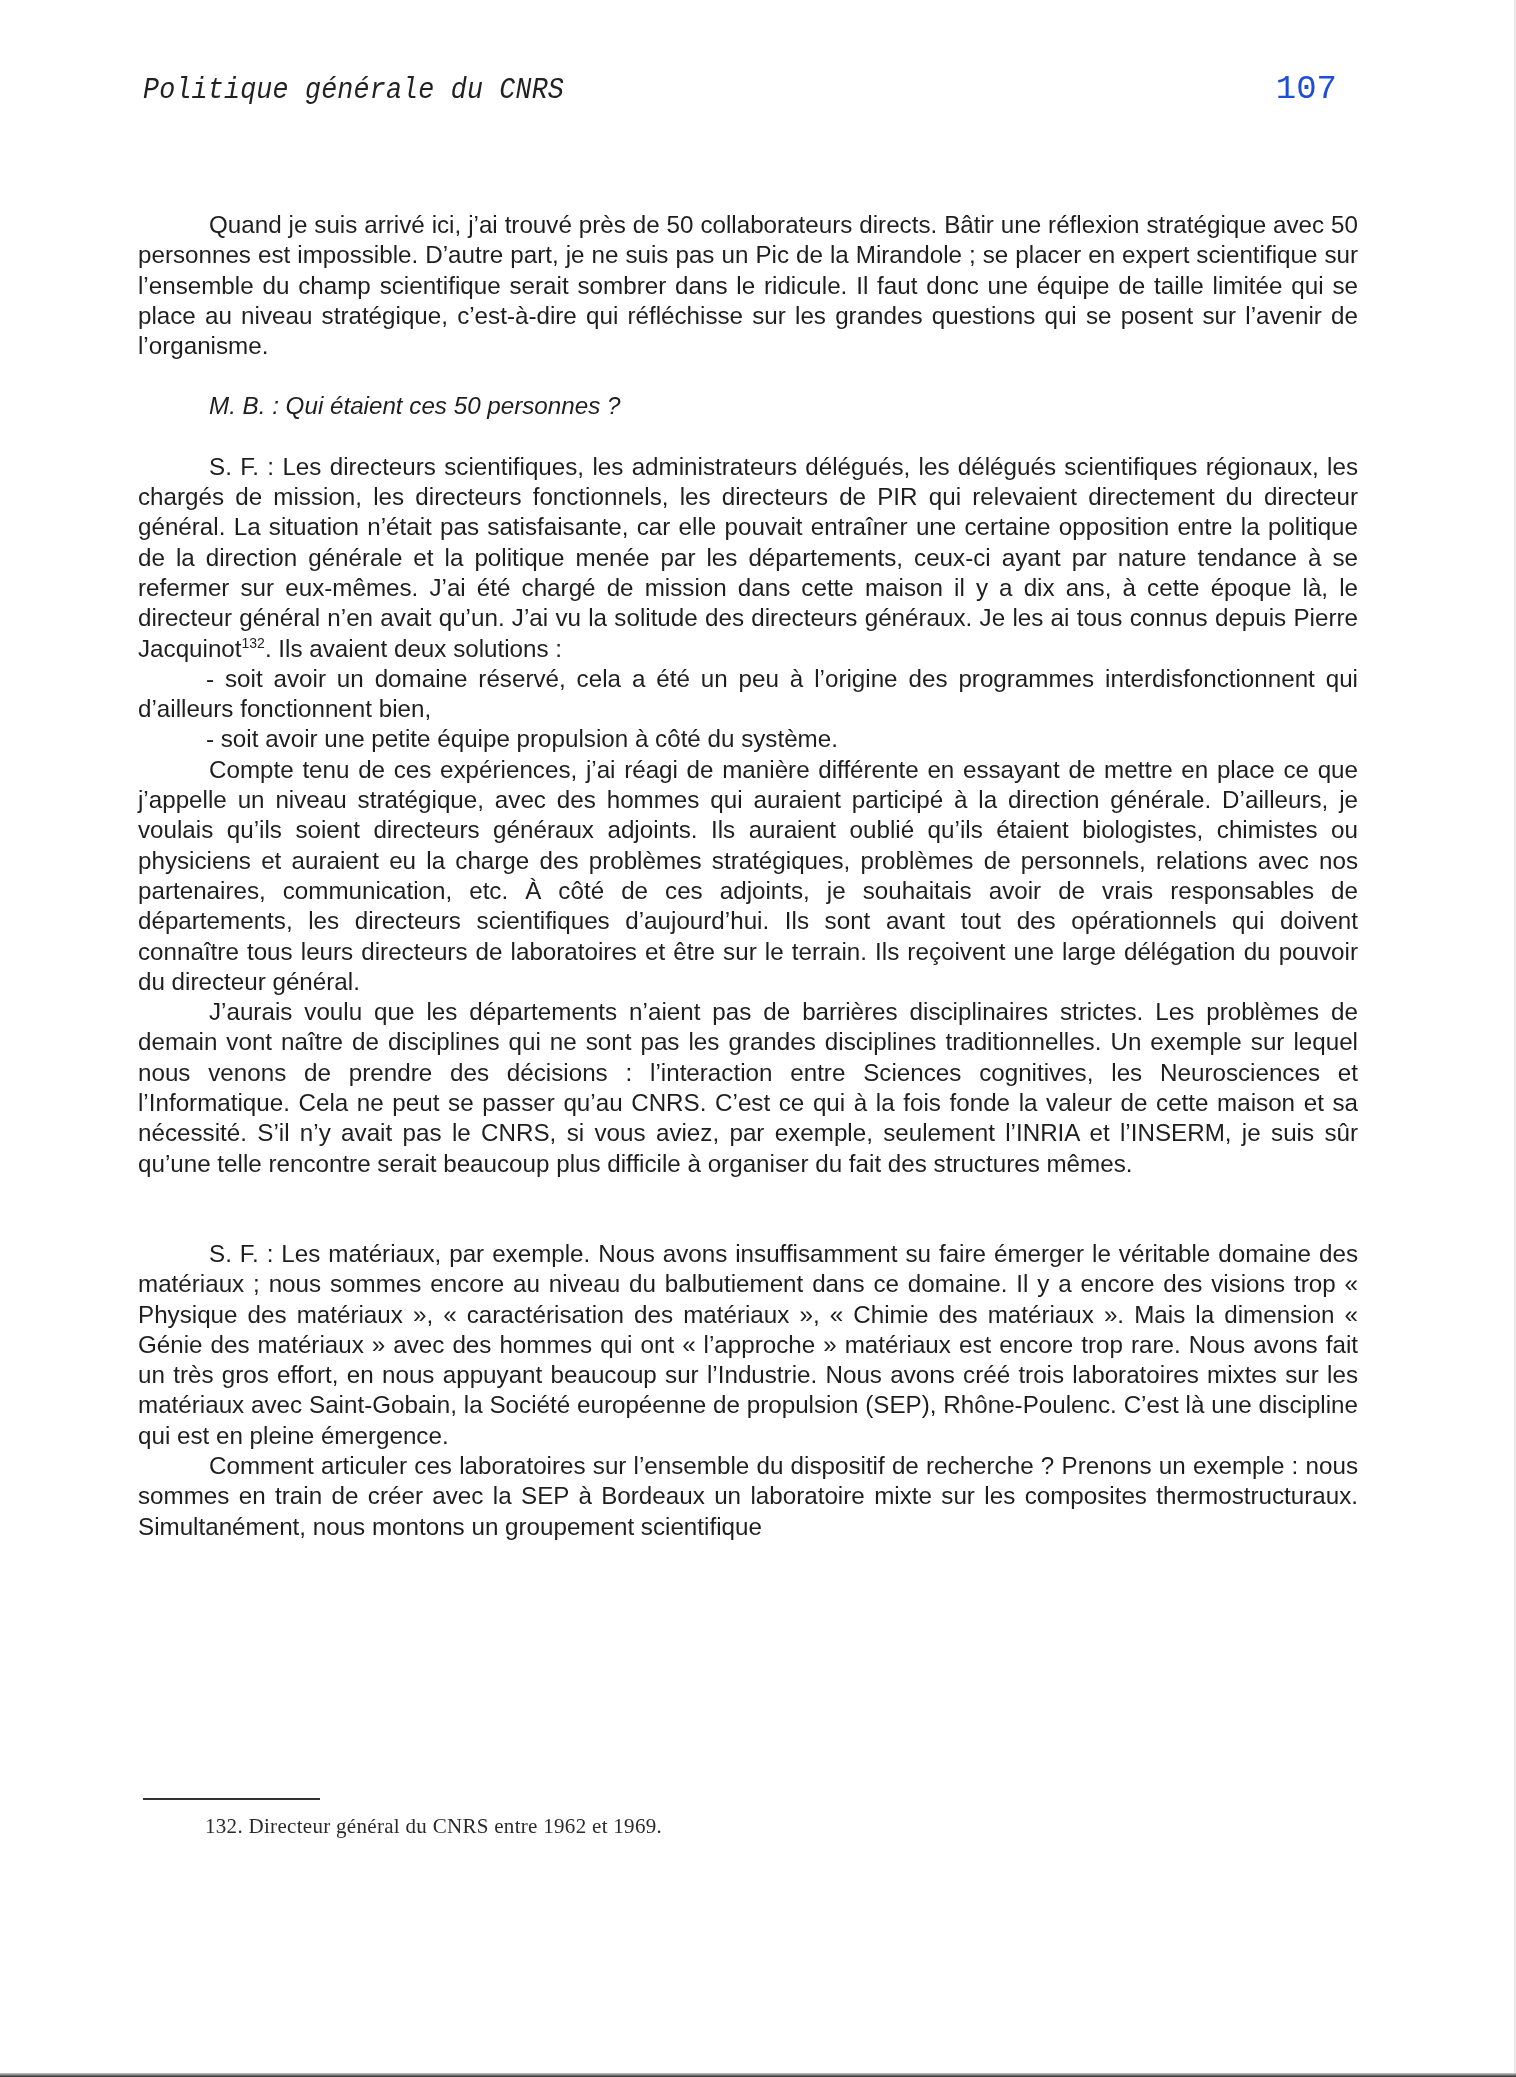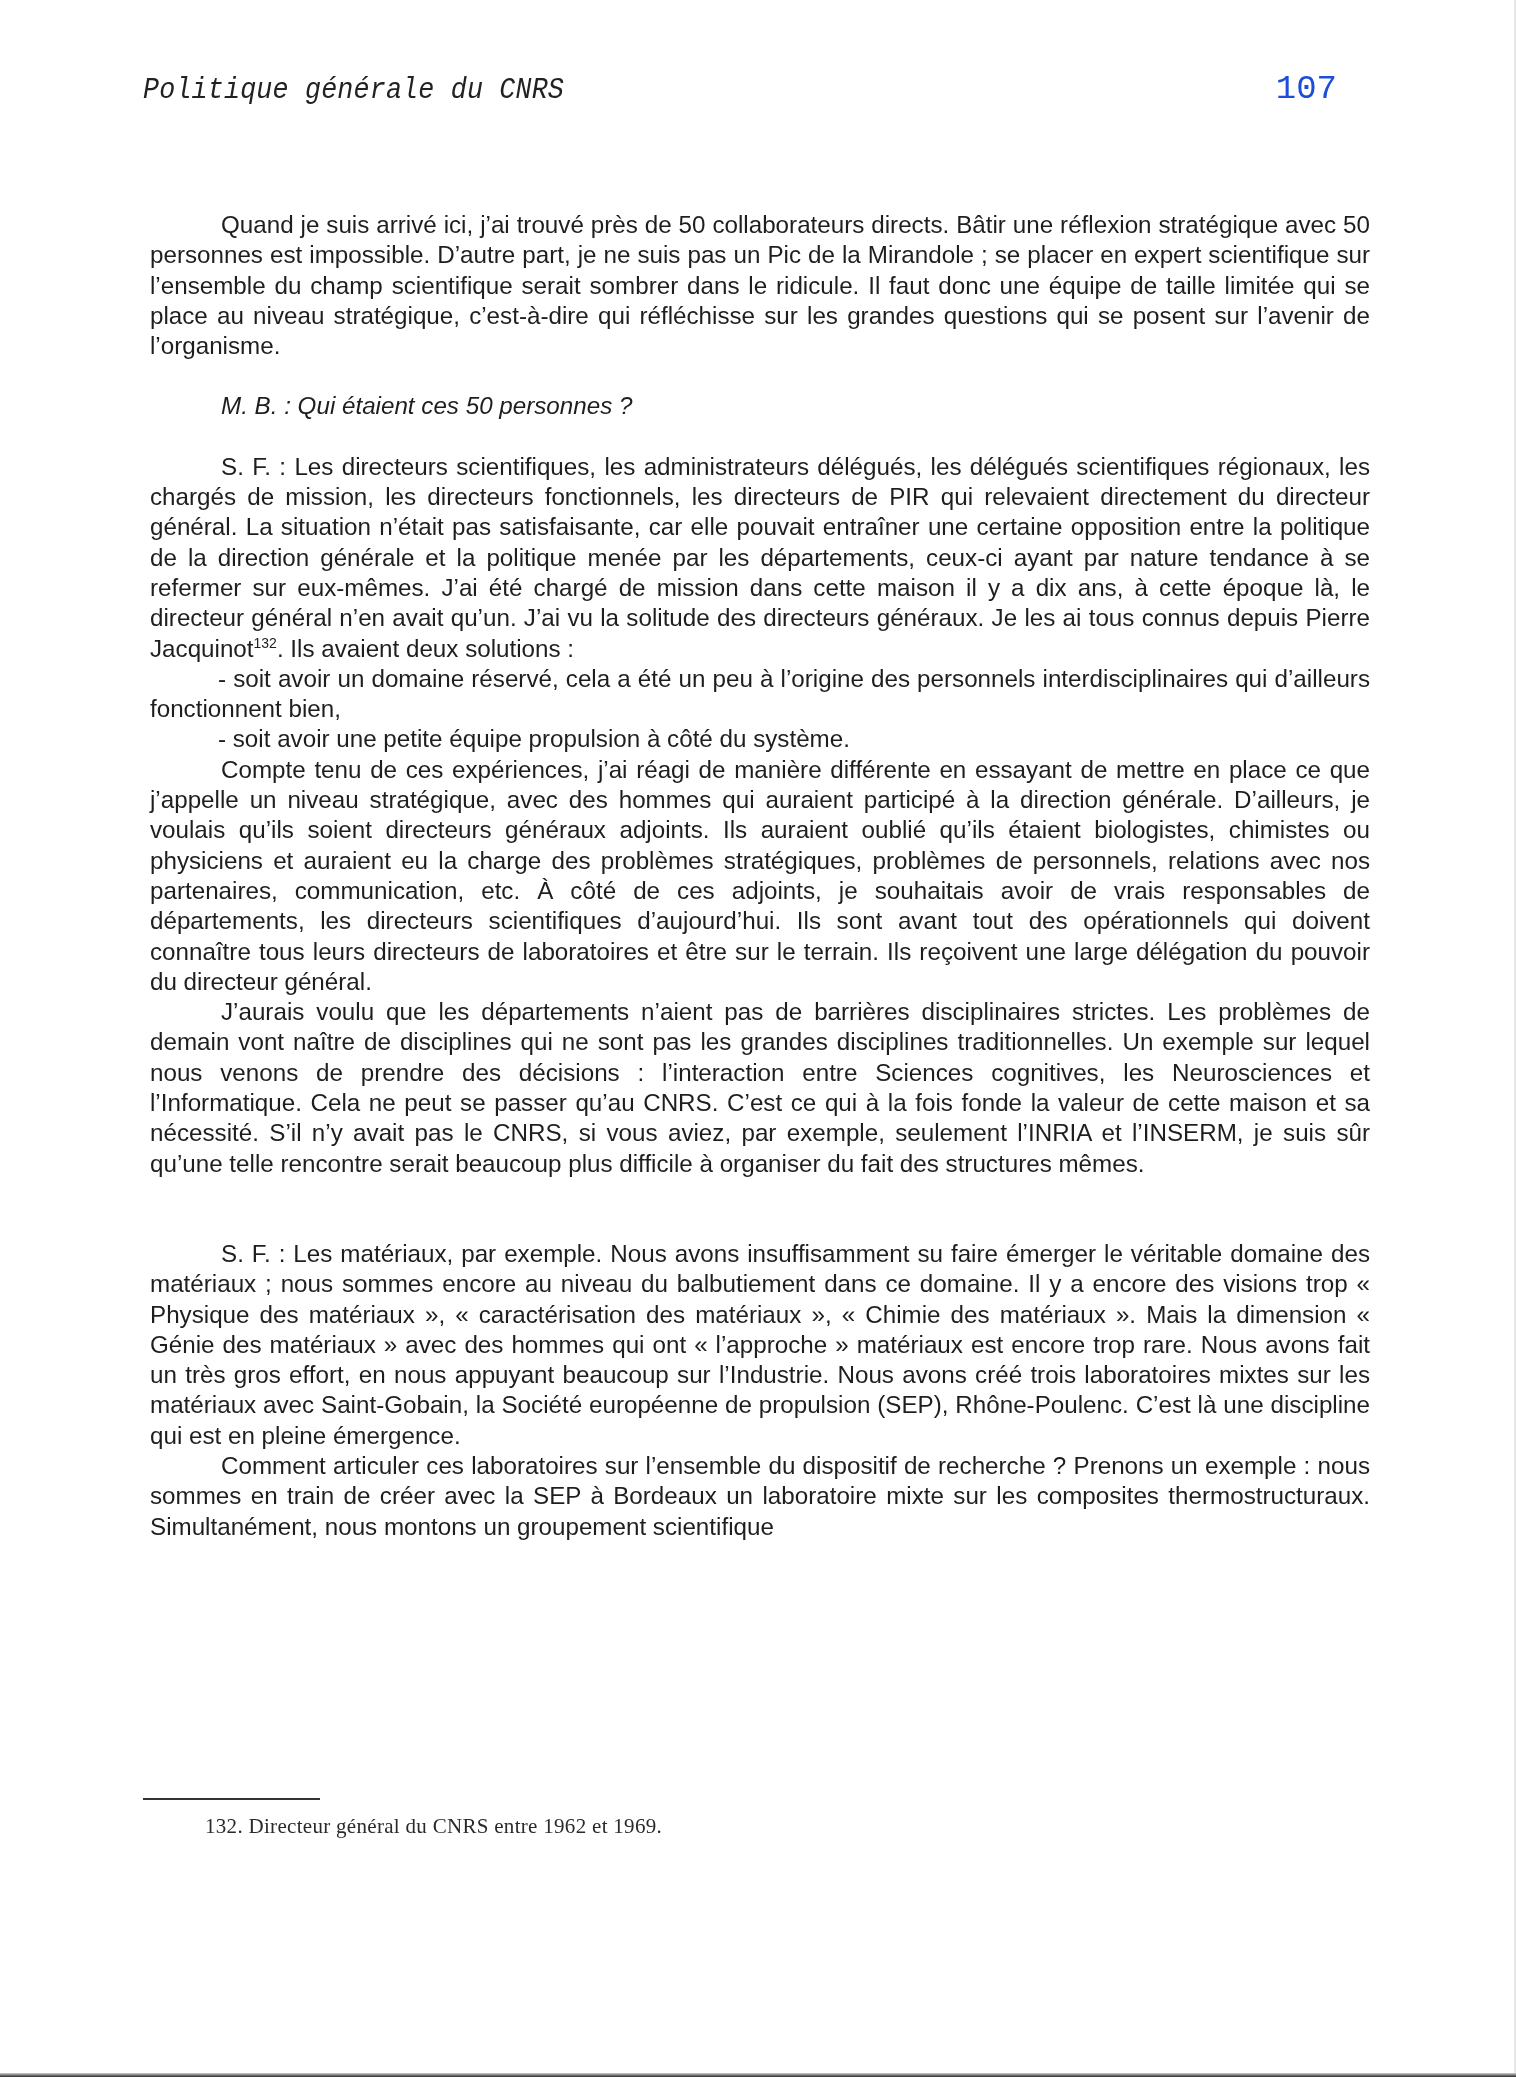--- a/index.html
+++ b/index.html
@@ -52,21 +52,21 @@
     }
     .page-number {
       position: absolute;
       right: 16px;
       top: -4px;
       font-size: 34px;
       color: #1d4ed8;
     }
     .text-body {
       position: absolute;
-      left: 150px;
+      left: 138px;
       top: 210px;
       width: 1220px;
       font-size: 24.2px;
       line-height: 30.3px;
       text-align: justify;
     }
     .text-body p {
       margin: 0;
       text-indent: 71px;
     }
@@ -120,21 +120,21 @@
   <p>Quand je suis arrivé ici, j’ai trouvé près de 50 collaborateurs directs. Bâtir une réflexion stratégique avec 50 personnes est impossible. D’autre part, je ne suis pas un Pic de la Mirandole ; se placer en expert scientifique sur l’ensemble du champ scientifique serait sombrer dans le ridicule. Il faut donc une équipe de taille limitée qui se place au niveau stratégique, c’est-à-dire qui réfléchisse sur les grandes questions qui se posent sur l’avenir de l’organisme.</p>
 
   <div class="gap"></div>
 
   <p class="question"><span class="speaker">M. B.</span><span> : Qui étaient ces 50 personnes ?</span></p>
 
   <div class="gap"></div>
 
   <p><span class="speaker">S. F.</span><span> : Les directeurs scientifiques, les administrateurs délégués, les délégués scientifiques régionaux, les chargés de mission, les directeurs fonctionnels, les directeurs de PIR qui relevaient directement du directeur général. La situation n’était pas satisfaisante, car elle pouvait entraîner une certaine opposition entre la politique de la direction générale et la politique menée par les départements, ceux-ci ayant par nature tendance à se refermer sur eux-mêmes. J’ai été chargé de mission dans cette maison il y a dix ans, à cette époque là, le directeur général n’en avait qu’un. J’ai vu la solitude des directeurs généraux. Je les ai tous connus depuis Pierre Jacquinot</span><span class="footnote-ref">132</span><span>. Ils avaient deux solutions :</span></p>
 
-  <p class="bullet">- soit avoir un domaine réservé, cela a été un peu à l’origine des personnels interdis­ciplinaires qui d’ailleurs fonctionnent bien,</p>
+  <p class="bullet">- soit avoir un domaine réservé, cela a été un peu à l’origine des programmes interdis­fonctionnent qui d’ailleurs fonctionnent bien,</p>
   <p class="bullet">- soit avoir une petite équipe propulsion à côté du système.</p>
 
   <p>Compte tenu de ces expériences, j’ai réagi de manière différente en essayant de mettre en place ce que j’appelle un niveau stratégique, avec des hommes qui auraient participé à la direction générale. D’ailleurs, je voulais qu’ils soient directeurs généraux adjoints. Ils auraient oublié qu’ils étaient biologistes, chimistes ou physiciens et auraient eu la charge des problèmes stratégiques, problèmes de personnels, relations avec nos partenaires, communication, etc. À côté de ces adjoints, je souhaitais avoir de vrais responsables de départements, les directeurs scientifiques d’aujourd’hui. Ils sont avant tout des opérationnels qui doivent connaître tous leurs directeurs de laboratoires et être sur le terrain. Ils reçoivent une large délégation du pouvoir du directeur général.</p>
   <p>J’aurais voulu que les départements n’aient pas de barrières disciplinaires strictes. Les problèmes de demain vont naître de disciplines qui ne sont pas les grandes disciplines tradi­tionnelles. Un exemple sur lequel nous venons de prendre des décisions : l’interaction entre Sciences cognitives, les Neurosciences et l’Informatique. Cela ne peut se passer qu’au CNRS. C’est ce qui à la fois fonde la valeur de cette maison et sa nécessité. S’il n’y avait pas le CNRS, si vous aviez, par exemple, seulement l’INRIA et l’INSERM, je suis sûr qu’une telle rencontre serait beaucoup plus difficile à organiser du fait des structures mêmes.</p>
 
   <div class="gap"></div>
 
 
   <div class="gap"></div>
 

